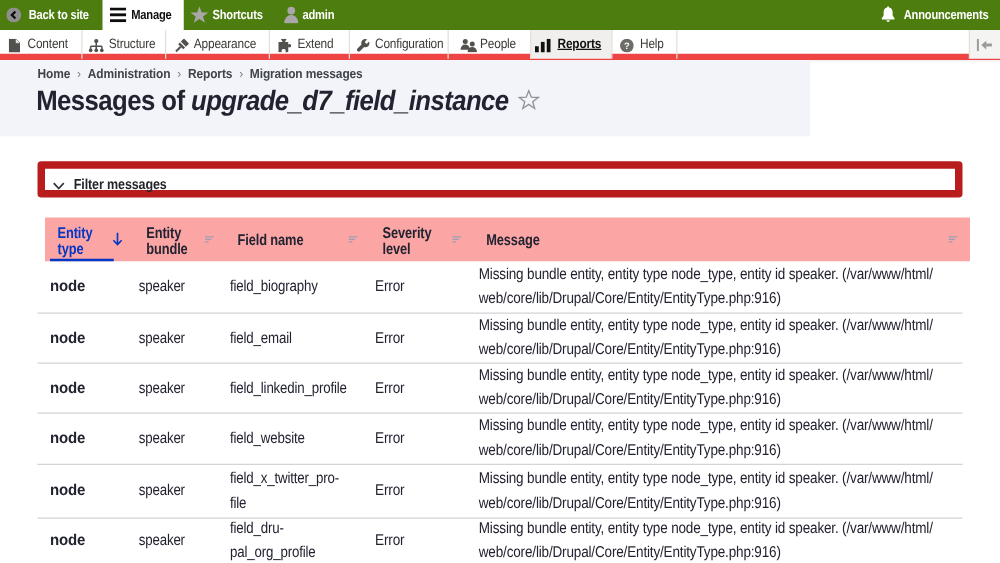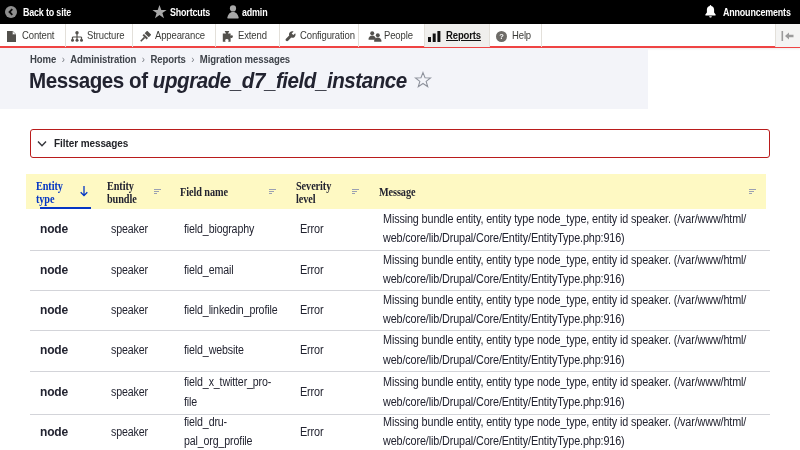--- a/index.html
+++ b/index.html
@@ -1,54 +1,54 @@
 <!DOCTYPE html>
 <html><head>
 <meta charset="utf-8">
 <style>
 * { margin:0; padding:0; box-sizing:border-box; }
 html,body { width:800px; height:450px; overflow:hidden; background:#fff;
   font-family:"Liberation Sans", sans-serif; }
 .abs { position:absolute; }
 
 
-#blackbar { position:absolute; left:0; top:0; width:800px; height:40px; background:#000000; }
+#blackbar { position:absolute; left:0; top:0; width:800px; height:40px; background:#4d7c0f; }
 #blackbar .itm { position:absolute; top:0; height:24px; line-height:24px; color:#fff;
   font-size:10.5px; font-weight:bold; letter-spacing:-0.2px; white-space:nowrap;
   transform:scaleX(0.85); transform-origin:0 50%; }
 #managetab { position:absolute; left:82px; top:0; width:65px; height:24px; background:#fff; }
 #managetab span { position:absolute; left:23px; top:0; line-height:24px; color:#0d0d0d;
   font-size:10.5px; font-weight:bold; letter-spacing:-0.2px; transform:scaleX(0.85); transform-origin:0 50%; }
 
 
 #toolbar { position:absolute; left:0; top:24px; width:800px; height:24px; background:#fff;
-  border-bottom:2px solid #ef4444; box-shadow:0 1px 2px rgba(0,0,0,0.08); }
+  border-bottom:5px solid #ef4444; box-shadow:0 1px 2px rgba(0,0,0,0.08); }
 #toolbar .titem { position:absolute; top:0; height:23px; line-height:23px;
   font-size:10.8px; color:#3a3a37; letter-spacing:-0.15px; white-space:nowrap;
   transform:scaleX(0.88); transform-origin:0 50%; }
 #toolbar .div { position:absolute; top:0; width:1px; height:23px; background:#e3e0da; }
 #reports-bg { position:absolute; left:424px; top:0; width:65px; height:23px; background:#f0efed; }
 
 
 #band { position:absolute; left:0; top:48px; width:648px; height:61px; background:#f3f4f9; }
 #crumbs { position:absolute; left:30px; top:5px; font-size:10.5px; font-weight:bold;
   color:#3f434a; letter-spacing:-0.1px; white-space:nowrap; transform:scaleX(0.91); transform-origin:0 50%; }
 #crumbs .sep { color:#777b83; font-weight:normal; padding:0 6px; }
 #h1 { position:absolute; left:29px; top:20px; font-size:22.5px; font-weight:bold;
   color:#222330; letter-spacing:-0.5px; white-space:nowrap; transform:scaleX(0.915); transform-origin:0 50%; }
 #h1 em { font-style:italic; }
 
 
 #filterbox { position:absolute; left:30px; top:129px; width:740px; height:29px;
-  border:1px solid #b91c1c; border-radius:3px; background:#fff; }
+  border:6px solid #b91c1c; border-radius:3px; background:#fff; }
 #filterbox span { position:absolute; left:23px; top:0; line-height:27px; font-size:11.5px;
   font-weight:bold; color:#232429; letter-spacing:-0.1px; transform:scaleX(0.87); transform-origin:0 50%; }
 
 
-#thead { position:absolute; left:26px; top:174px; width:740px; height:35px; background:#fef9c3;font-family:Liberation Serif, serif; }
+#thead { position:absolute; left:36px; top:174px; width:740px; height:35px; background:#fca5a5; }
 .th { position:absolute; font-size:12.5px; font-weight:bold; color:#222330;
   letter-spacing:-0.1px; line-height:12.5px; transform:scaleX(0.82); transform-origin:0 50%; }
 .th.blue { color:#0436c4; }
 #sortline { position:absolute; left:40px; top:207px; width:51px; height:2px; background:#0436c4; }
 .ficon { position:absolute; width:8px; height:6px; }
 .ficon i { position:absolute; left:0; background:#9aa0b2; height:1.4px; display:block; }
 .ficon i.a { top:0; width:7px; }
 .ficon i.b { top:2.3px; width:4.6px; }
 .ficon i.c { top:4.6px; width:3px; }
 
@@ -64,20 +64,28 @@
 </head>
 <body>
 
 <div id="blackbar">
 
   <svg class="abs" style="left:5px;top:6px" width="12" height="12" viewBox="0 0 12 12">
     <circle cx="6" cy="6" r="6" fill="#8f8f8f"></circle>
     <path d="M7.3 3.2 L4.5 6 L7.3 8.8" stroke="#0b0b0b" stroke-width="1.8" fill="none"></path>
   </svg>
   <span class="itm" style="left:23px">Back to site</span>
+  <div id="managetab">
+    <svg class="abs" style="left:6px;top:6px" width="13" height="12" viewBox="0 0 13 12">
+      <rect x="0" y="0" width="13" height="2.3" fill="#0d0d0d"></rect>
+      <rect x="0" y="4.7" width="13" height="2.3" fill="#0d0d0d"></rect>
+      <rect x="0" y="9.4" width="13" height="2.3" fill="#0d0d0d"></rect>
+    </svg>
+    <span>Manage</span>
+  </div>
   <svg class="abs" style="left:152px;top:5px" width="15" height="14" viewBox="0 0 15 14">
     <path d="M7.5 0 L9.3 4.9 L14.6 5 L10.4 8.1 L12 13.2 L7.5 10.1 L3 13.2 L4.6 8.1 L0.4 5 L5.7 4.9 Z" fill="#a8a8a8"></path>
   </svg>
   <span class="itm" style="left:170px">Shortcuts</span>
   <svg class="abs" style="left:227px;top:5px" width="12" height="14" viewBox="0 0 12 14">
     <circle cx="6" cy="3.4" r="3.1" fill="#a8a8a8"></circle>
     <path d="M6 7 C2.6 7 1.2 9.6 0.4 12.2 C0.1 13.2 0.6 13.6 1.5 13.6 L10.5 13.6 C11.4 13.6 11.9 13.2 11.6 12.2 C10.8 9.6 9.4 7 6 7 Z" fill="#a8a8a8"></path>
   </svg>
   <span class="itm" style="left:242px">admin</span>
   <svg class="abs" style="left:705px;top:5px" width="11" height="13" viewBox="0 0 11 13">

